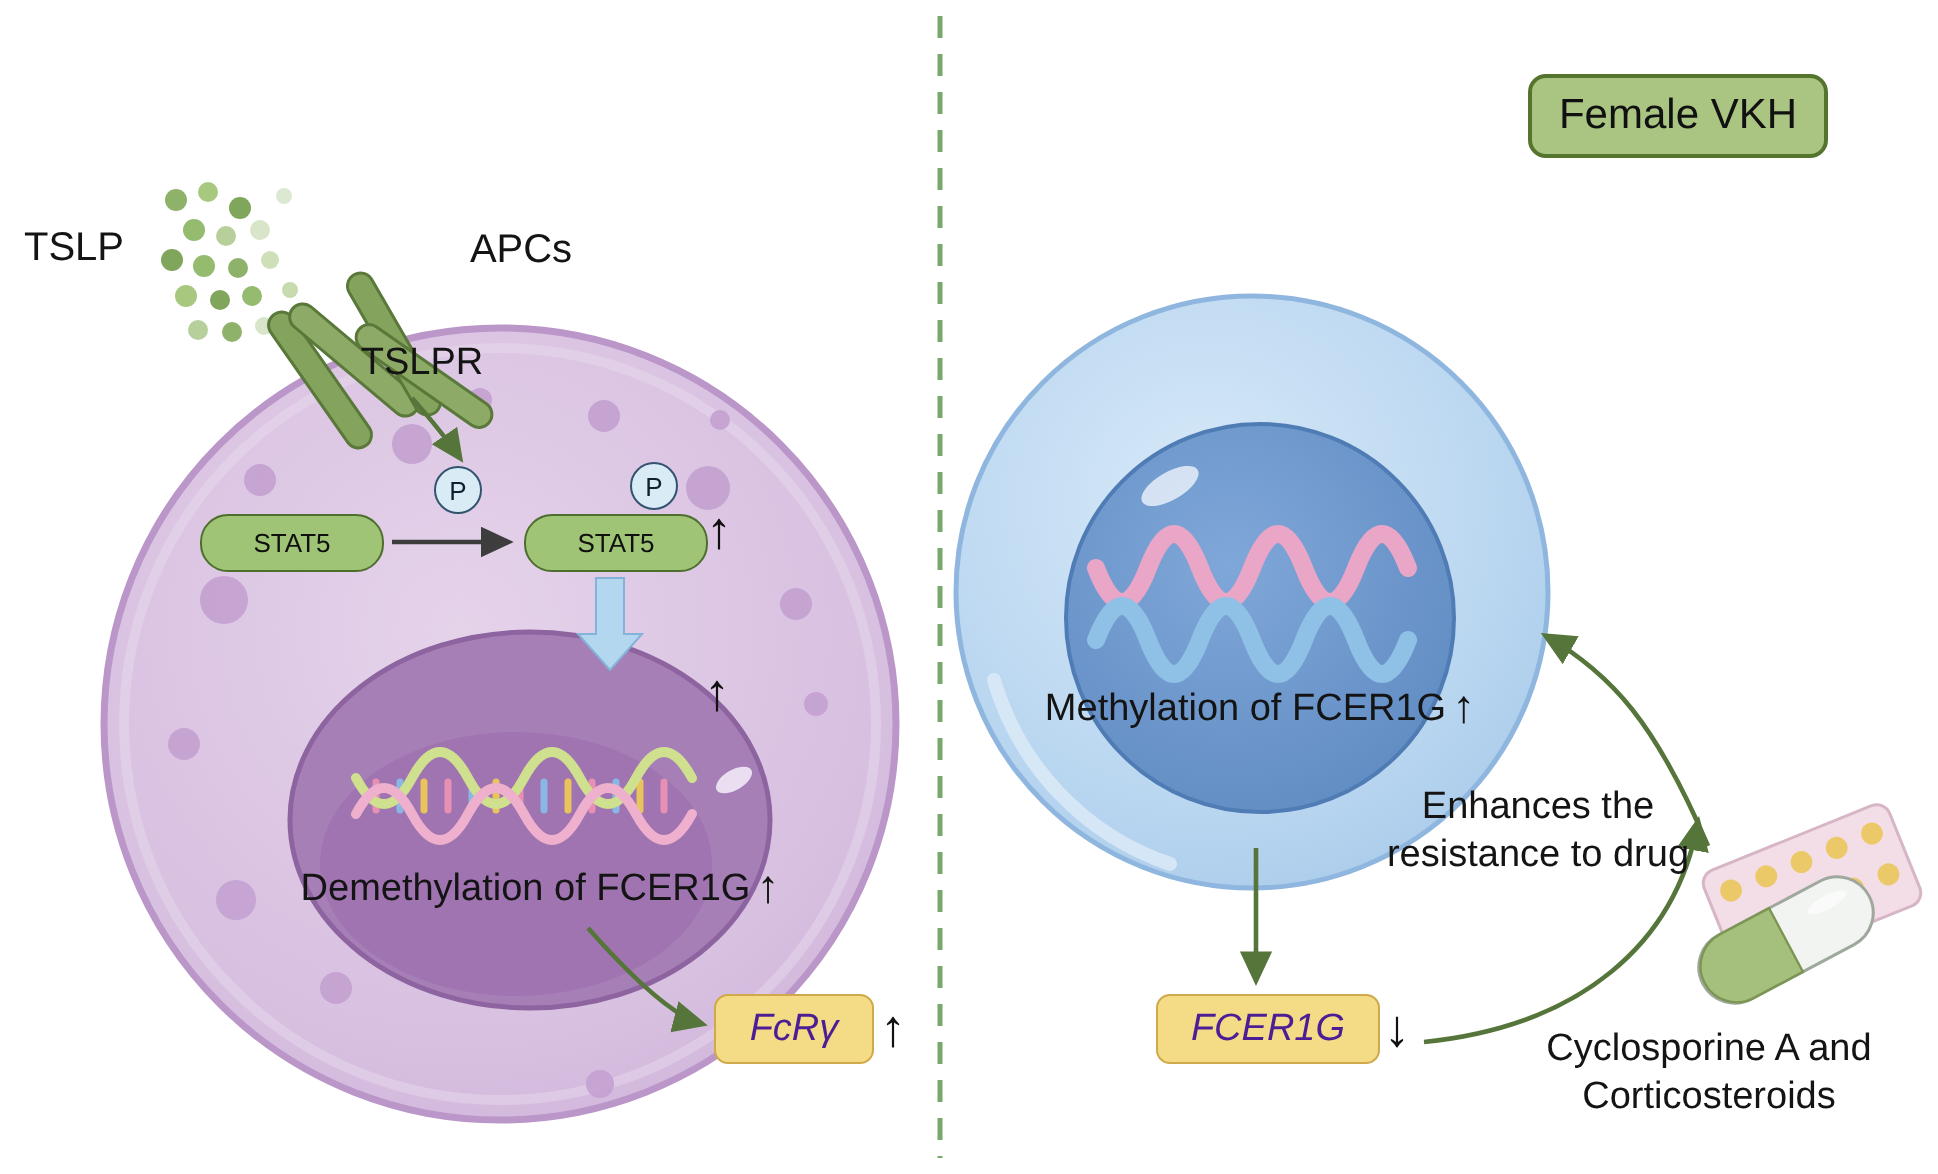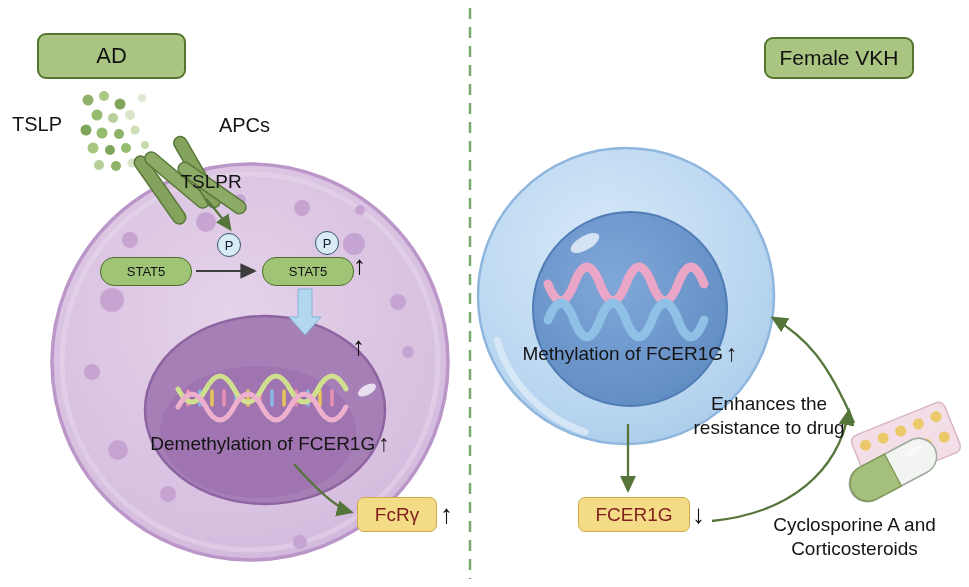--- a/index.html
+++ b/index.html
@@ -8,21 +8,21 @@
   .canvas svg{position:absolute;left:0;top:0;}
   .badge{position:absolute;background:#a9c581;border:2px solid #55752f;border-radius:9px;
     display:flex;align-items:center;justify-content:center;font-size:22px;color:#111;}
   .lbl{position:absolute;font-size:20px;line-height:1.24;text-align:center;color:#141414;}
   .lbl.left{text-align:left;margin-top:26px;}
   .pill{position:absolute;background:#9fc476;border:1.6px solid #4e6e2d;border-radius:14px;
     display:flex;align-items:center;justify-content:center;font-size:13px;color:#101010;}
   .ellipse{position:absolute;background:#aad6f2;border:1.6px solid #5f93c4;border-radius:50%;
     display:flex;align-items:center;justify-content:center;font-size:17px;color:#101010;}
   .ybox{position:absolute;background:#f4dc86;border:1.5px solid #cfa94a;border-radius:7px;
-    display:flex;align-items:center;justify-content:center;font-size:19px;color:#7f1d1d;}
+    display:flex;align-items:center;justify-content:center;font-size:19px;color:#4c1d95;font-style:italic;}
   .pcircle{position:absolute;width:24px;height:24px;border-radius:50%;background:#d9ebf5;
     border:1.5px solid #33536e;display:flex;align-items:center;justify-content:center;
     font-size:13px;color:#10202e;box-sizing:border-box;}
   .glyph{position:absolute;font-size:26px;font-weight:600;color:#111;line-height:1;}
   .inl{font-size:23px;font-weight:600;margin-left:3px;position:relative;top:1px;}
 </style>
 </head>
 <body>
 
 <div class="canvas">
@@ -170,23 +170,22 @@
           <circle cx="38" cy="8" r="5.5"></circle>
       </g>
     </g>
     <g transform="translate(893,470) rotate(62)">
       <rect x="-18" y="-47" width="36" height="94" rx="18" fill="#f2f4f1" stroke="#9fa89d" stroke-width="1.5"></rect>
       <path d="M-18,0 h36 v28 a18,18 0 0 1 -18,18 a18,18 0 0 1 -18,-18 z" fill="#a5bf7c" stroke="#7c9553" stroke-width="1.2"></path>
       <ellipse cx="-7" cy="-27" rx="3.5" ry="11" fill="#ffffff" opacity="0.55"></ellipse>
     </g>
   </svg>
 
-  <div class="badge" style="left:37px;top:33px;width:145px;height:42px">AD</div>
   <div class="lbl left" style="left:12px;top:86px;width:80px">TSLP</div>
-  <div class="lbl" style="left:202px;top:113px;width:85px">APCs</div>
+  <div class="lbl" style="left:218px;top:113px;width:85px">APCs</div>
   <div class="lbl" style="left:163px;top:170px;width:96px;font-size:19px">TSLPR</div>
 
   <div class="pcircle" style="left:217px;top:233px">P</div>
   <div class="pcircle" style="left:315px;top:231px">P</div>
 
   <div class="pill" style="left:100px;top:257px;width:90px;height:27px">STAT5</div>
   <div class="pill" style="left:262px;top:257px;width:90px;height:27px">STAT5</div>
   <div class="glyph" style="left:353px;top:252px">↑</div>
 
   <div class="glyph" style="left:352px;top:333px">↑</div>

